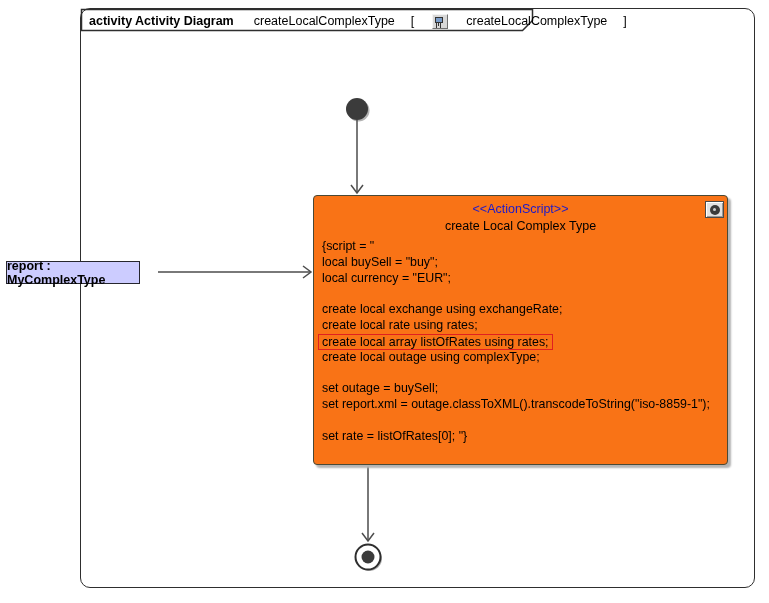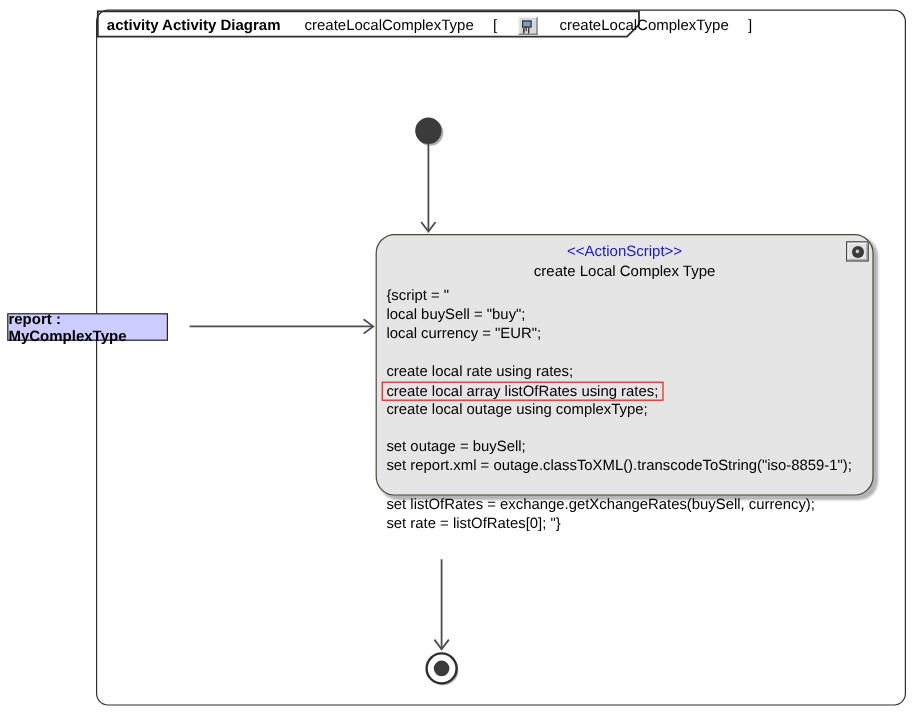--- a/index.html
+++ b/index.html
@@ -29,22 +29,22 @@
     content:""; position:absolute; left:2px; top:2px; width:6px; height:4px;
     background:#7a9cc8; border:1px solid #333;
   }
   .diagram-icon::after {
     content:""; position:absolute; left:5px; top:7px; width:1px; height:4px;
     background:#333; box-shadow:-2px 2px 0 #333, 2px 2px 0 #333, -2px 1px 0 #333, 2px 1px 0 #333;
   }
 
   
   .action-node {
-    position:absolute; left:313px; top:195px; width:415px; height:218px;
-    background:#e5e5e5; border:1.5px solid #494936; border-radius:16px;
+    position:absolute; left:313px; top:195px; width:415px; height:270px;
+    background:#f97316; border:1.5px solid #494936; border-radius:4px;
     box-shadow:3px 3px 2px #b4b4b4; box-sizing:border-box;
   }
   .action-stereotype {
     margin-top:6px; text-align:center; font-size:12.5px; color:#1a1acd;
   }
   .action-name {
     margin-top:3px; text-align:center; font-size:12.5px; font-weight:normal; color:#000;
   }
   .gear-btn {
     position:absolute; right:3px; top:5px; width:19px; height:17px;
@@ -130,28 +130,28 @@
     <div class="action-stereotype">&lt;&lt;ActionScript&gt;&gt;</div>
     <div class="action-name">create Local Complex Type</div>
     <div class="gear-btn">
       <span class="gear-core"></span>
     </div>
     <div class="script-block">
         <div class="script-line">{script = "</div>
         <div class="script-line">local buySell = "buy";</div>
         <div class="script-line">local currency = "EUR";</div>
         <div class="script-line">&nbsp;</div>
+        <div class="script-line">create local exchange using exchangeRate;</div>
         <div class="script-line">create local rate using rates;</div>
         <div class="script-line"><span class="hl">create local array listOfRates using rates;</span></div>
         <div class="script-line">create local outage using complexType;</div>
         <div class="script-line">&nbsp;</div>
         <div class="script-line">set outage = buySell;</div>
         <div class="script-line">set report.xml = outage.classToXML().transcodeToString("iso-8859-1");</div>
         <div class="script-line">&nbsp;</div>
-        <div class="script-line">set listOfRates = exchange.getXchangeRates(buySell, currency);</div>
         <div class="script-line">set rate = listOfRates[0]; "}</div>
       </div>
   </div>
 
   <div class="object-node">
     <span>report : MyComplexType</span>
   </div>
 
 </div>
 

